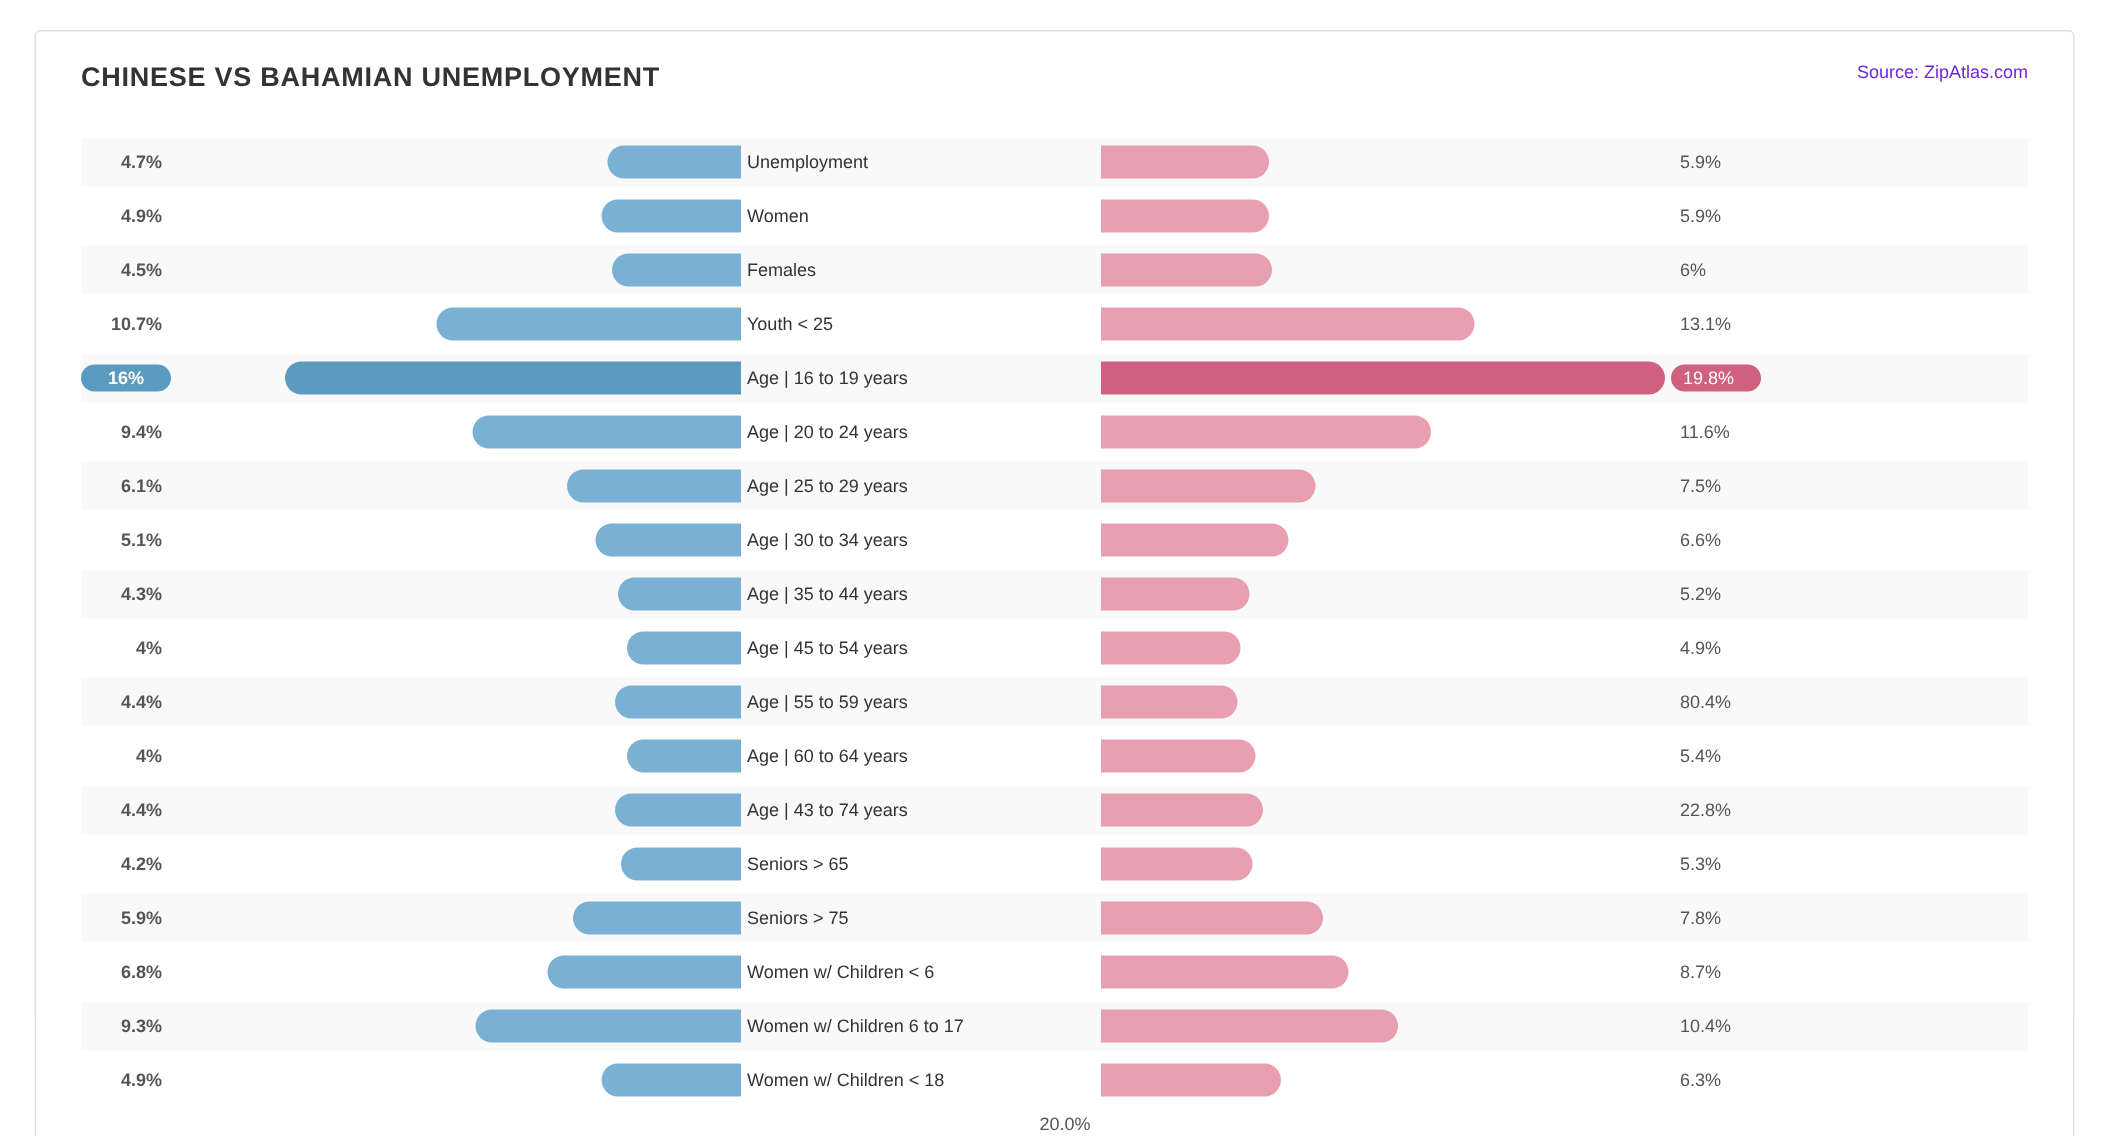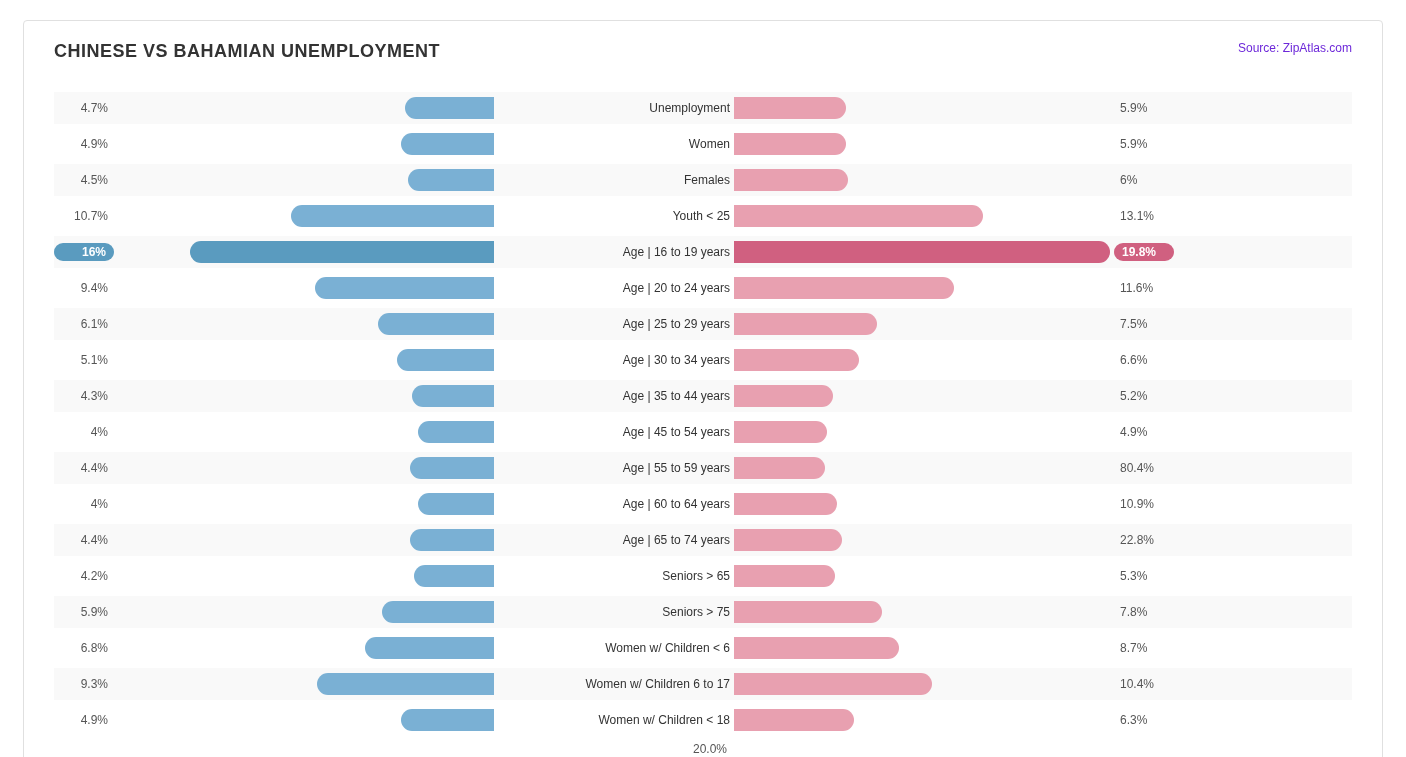--- a/index.html
+++ b/index.html
@@ -64,37 +64,38 @@
     
     
     
     .left-val {
       width: 60px;
       text-align: right;
       font-size: 12px;
       color: #555;
       padding-right: 6px;
       flex-shrink: 0;
+      font-weight: bold;
     }
     .left-bar-container {
       width: 380px;
       display: flex;
       justify-content: flex-end;
       align-items: center;
       height: 22px;
       flex-shrink: 0;
     }
     .left-bar {
       height: 22px;
       background: #7ab0d4;
       border-radius: 11px 0 0 11px;
     }
     .center-label {
       width: 240px;
-      text-align: right;
+      text-align: left;
       font-size: 12px;
       color: #333;
       flex-shrink: 0;
       padding: 0 4px;
       z-index: 1;
     }
     .right-bar-container {
       width: 380px;
       display: flex;
       justify-content: flex-start;
@@ -202,29 +203,29 @@
           </div>
           <div class="center-label">Youth &lt; 25</div>
           <div class="right-bar-container">
             <div class="right-bar" style="width: 249px;"></div>
           </div>
           <div class="right-val">13.1%</div>
         </div>
       </div>
       <div class="bar-row">
         <div class="bar-inner">
-          <div class="left-val" style="background: rgb(90, 155, 191); color: white; border-radius: 10px; padding: 2px 8px; font-weight: bold;">16%</div>
+          <div class="left-val" style="background: rgb(90, 155, 191); color: white; border-radius: 10px; padding: 2px 8px; font-weight: bold; text-align: center;">16%</div>
           <div class="left-bar-container">
             <div class="left-bar" style="width: 304px; background: rgb(90, 155, 191);"></div>
           </div>
           <div class="center-label">Age | 16 to 19 years</div>
           <div class="right-bar-container">
             <div class="right-bar" style="width: 376px; background: rgb(208, 96, 128);"></div>
           </div>
-          <div class="right-val" style="background: rgb(208, 96, 128); color: white; border-radius: 10px; padding: 2px 8px; font-weight: bold;">19.8%</div>
+          <div class="right-val" style="background: rgb(208, 96, 128); color: white; border-radius: 10px; padding: 2px 8px; font-weight: normal;">19.8%</div>
         </div>
       </div>
       <div class="bar-row">
         <div class="bar-inner">
           <div class="left-val">9.4%</div>
           <div class="left-bar-container">
             <div class="left-bar" style="width: 179px;"></div>
           </div>
           <div class="center-label">Age | 20 to 24 years</div>
           <div class="right-bar-container">
@@ -301,30 +302,30 @@
       <div class="bar-row">
         <div class="bar-inner">
           <div class="left-val">4%</div>
           <div class="left-bar-container">
             <div class="left-bar" style="width: 76px;"></div>
           </div>
           <div class="center-label">Age | 60 to 64 years</div>
           <div class="right-bar-container">
             <div class="right-bar" style="width: 103px;"></div>
           </div>
-          <div class="right-val">10.9%</div>
+          <div class="right-val">5.4%</div>
         </div>
       </div>
       <div class="bar-row">
         <div class="bar-inner">
           <div class="left-val">4.4%</div>
           <div class="left-bar-container">
             <div class="left-bar" style="width: 84px;"></div>
           </div>
-          <div class="center-label">Age | 65 to 74 years</div>
+          <div class="center-label">Age | 43 to 74 years</div>
           <div class="right-bar-container">
             <div class="right-bar" style="width: 108px;"></div>
           </div>
           <div class="right-val">22.8%</div>
         </div>
       </div>
       <div class="bar-row">
         <div class="bar-inner">
           <div class="left-val">4.2%</div>
           <div class="left-bar-container">

